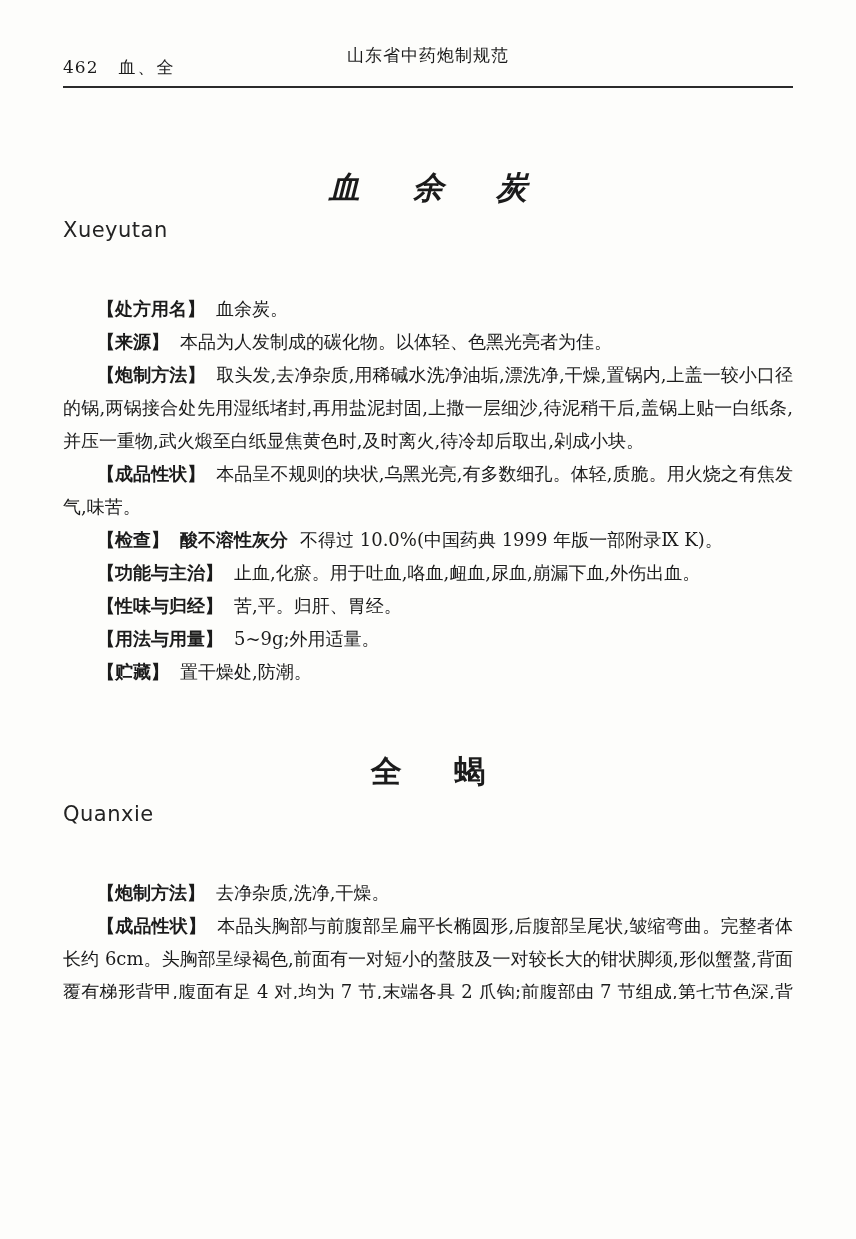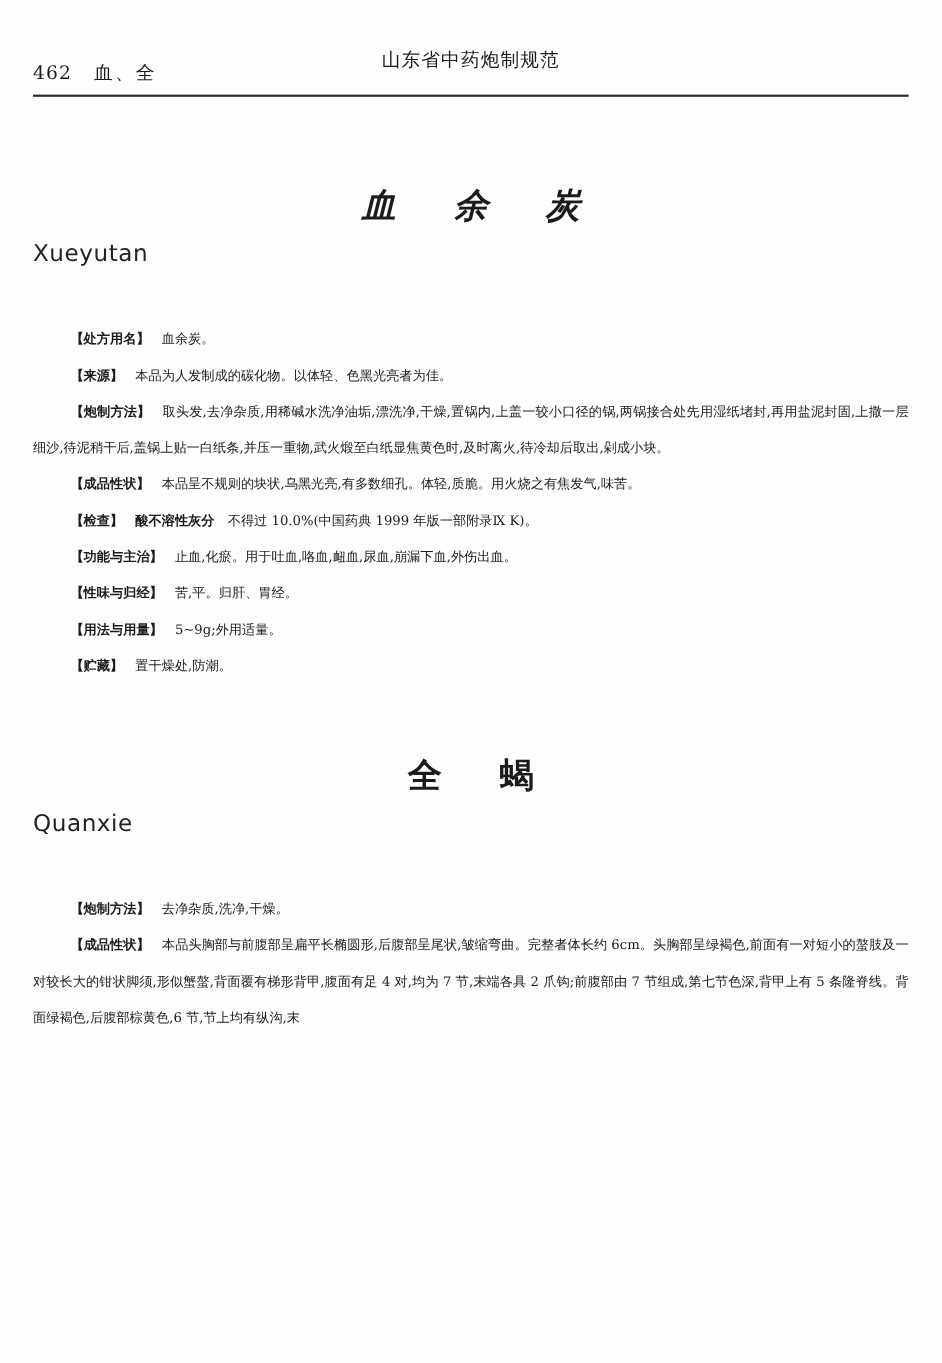--- a/index.html
+++ b/index.html
@@ -6,21 +6,21 @@
   body {
     width: 856px; height: 1239px;
     background: #fdfdfb;
     color: #1b1b1b;
     font-family: "DejaVu Serif", "Liberation Serif", serif;
   }
   .page {
     position: relative;
     width: 856px; height: 999px;
     box-sizing: border-box;
-    padding: 0 30px;
+    padding: 0 63px;
     overflow: hidden;
   }
   .page-header {
     position: relative;
     padding-top: 56px;
     padding-bottom: 8px;
     border-bottom: 2px solid #2b2b2b;
     font-size: 17px;
     line-height: 22px;
   }
@@ -45,21 +45,21 @@
   .entry-title.t2 { margin-top: 66px; }
   .pinyin {
     text-align: left;
     font-family: "DejaVu Sans", "Liberation Sans", sans-serif;
     font-size: 21px; letter-spacing: 0.5px;
     margin-top: 14px; color: #232323;
   }
   .entry-body { margin-top: 50px; }
   p.sec {
     margin: 0;
-    font-size: 12px;
+    font-size: 18px;
     line-height: 33px;
     text-align: justify;
     text-indent: 34px;
   }
   .lab, .subhead {
     font-family: "DejaVu Sans", "Liberation Sans", sans-serif;
     font-weight: bold;
   }
   .lab { margin-right: 11px; }
   .subhead { margin-right: 12px; }

